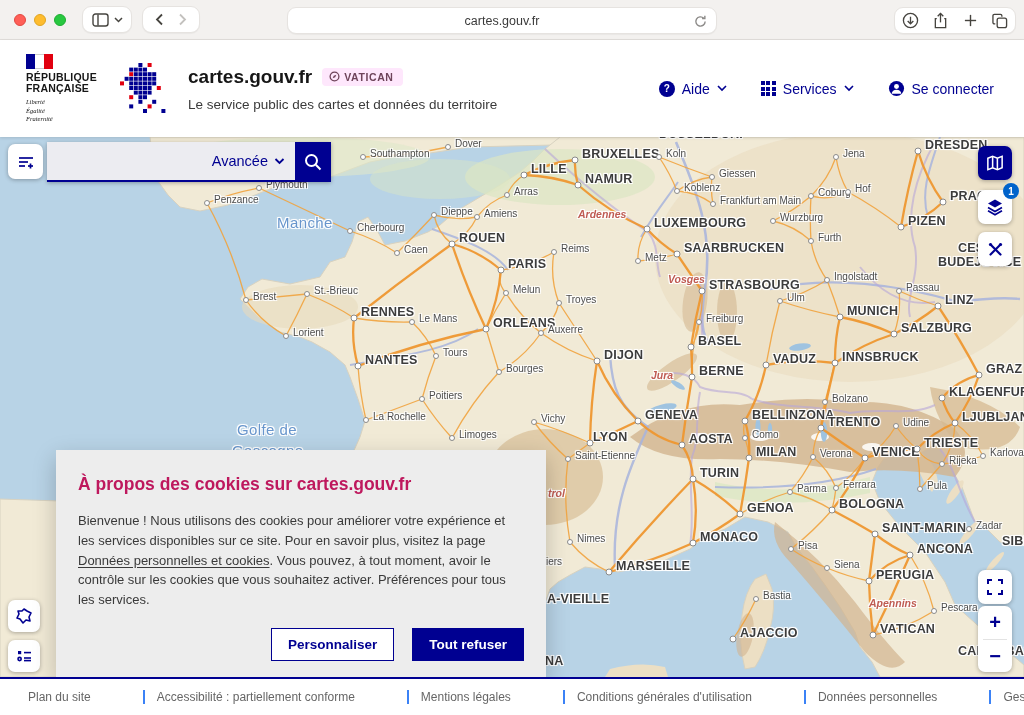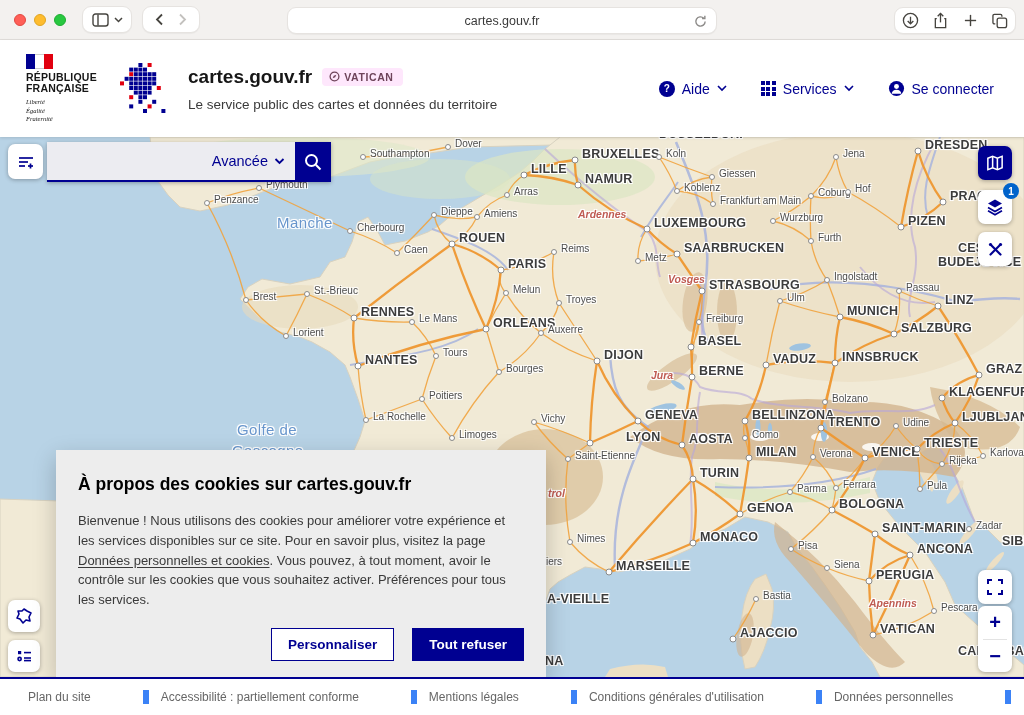--- a/index.html
+++ b/index.html
@@ -63,31 +63,31 @@
   .search-input { position:absolute; left:0; top:0; width:170px; height:38px; border:none; background:transparent; outline:none; font-size:14px; padding:0 8px; }
   .adv { color:#000091; font-size:14.5px; font-weight:500; display:flex; align-items:center; gap:6px; cursor:pointer; }
   .search-btn { width:36px; background:#000091; border:none; display:flex; align-items:center; justify-content:center; cursor:pointer; }
   .badge-count { position:absolute; right:-7px; top:-7px; width:16px; height:16px; border-radius:50%; background:#0063cb; color:#fff; font-size:10px; font-weight:700; display:flex; align-items:center; justify-content:center; }
   .zoom-pill { position:absolute; left:978px; top:469px; width:34px; height:66px; background:#fff; border-radius:7px; box-shadow:0 1px 4px rgba(0,0,0,.3); display:flex; flex-direction:column; }
   .zoom-pill button { flex:1; border:none; background:transparent; color:#000091; font-size:20px; font-weight:600; cursor:pointer; line-height:1; }
   .zoom-pill .sep { height:1px; background:#e3e3e3; margin:0 5px; }
 
   
   .cookie-dialog { position:absolute; left:56px; top:313px; width:490px; height:227px; background:#ededed; box-shadow:0 8px 22px rgba(0,0,0,.22); z-index:20; padding:24px 22px 0 22px; }
-  .cookie-title { font-size:17.5px; font-weight:700; color:#000000; }
+  .cookie-title { font-size:17.5px; font-weight:700; color:#be185d; }
   .cookie-body { margin-top:16px; font-size:13px; line-height:1.52; color:#3a3a3a; }
   .cookie-body a { color:#3a3a3a; text-decoration:underline; text-underline-offset:2px; cursor:pointer; }
   .cookie-buttons { display:flex; justify-content:flex-end; gap:18px; margin-top:18px; }
   .cbtn { font-family:"Liberation Sans",sans-serif; font-size:13.5px; font-weight:600; padding:8px 16px; cursor:pointer; }
   .cbtn.outline { background:#fff; color:#000091; border:1px solid #000091; }
   .cbtn.solid { background:#000091; color:#fff; border:1px solid #000091; }
 
   
   .footer { position:absolute; left:0; bottom:0; width:1024px; height:38px; background:#fff; border-top:2px solid #000091; display:flex; align-items:center; padding:0 14px 0 28px; z-index:25; }
-  .flink { font-size:12px; color:#666; padding:0 12px; border-left:6px solid #3b82f6; cursor:pointer; white-space:nowrap; }
+  .flink { font-size:12px; color:#666; padding:0 12px; border-left:2px solid #3b82f6; cursor:pointer; white-space:nowrap; }
   .flink:first-child { border-left:none; padding-left:0; }
   .display-settings { display:flex; align-items:center; gap:6px; font-size:12px; color:#666; padding:0 12px; border-left:1px solid #ddd; cursor:pointer; }
 </style>
 </head>
 <body>
 
 <div class="browser-bar">
   <div class="traffic">
     <div class="tl red"></div>
     <div class="tl yellow"></div>
@@ -401,21 +401,21 @@
       <div class="lbl cap" style="left: 924px; top: 306px;">TRIESTE</div>
       <div class="dot c" style="left: 917px; top: 312px;"></div>
       <div class="lbl cap" style="left: 361px; top: 175px;">RENNES</div>
       <div class="dot c" style="left: 354px; top: 181px;"></div>
       <div class="lbl cap" style="left: 365px; top: 223px;">NANTES</div>
       <div class="dot c" style="left: 358px; top: 229px;"></div>
       <div class="lbl cap" style="left: 493px; top: 186px;">ORLEANS</div>
       <div class="dot c" style="left: 486px; top: 192px;"></div>
       <div class="lbl cap" style="left: 604px; top: 218px;">DIJON</div>
       <div class="dot c" style="left: 597px; top: 224px;"></div>
-      <div class="lbl cap" style="left: 626px; top: 300px;">LYON</div>
+      <div class="lbl cap" style="left: 593px; top: 300px;">LYON</div>
       <div class="dot c" style="left: 590px; top: 306px;"></div>
       <div class="lbl cap" style="left: 700px; top: 336px;">TURIN</div>
       <div class="dot c" style="left: 693px; top: 342px;"></div>
       <div class="lbl cap" style="left: 747px; top: 371px;">GENOA</div>
       <div class="dot c" style="left: 740px; top: 377px;"></div>
       <div class="lbl cap" style="left: 839px; top: 367px;">BOLOGNA</div>
       <div class="dot c" style="left: 832px; top: 373px;"></div>
       <div class="lbl cap" style="left: 700px; top: 400px;">MONACO</div>
       <div class="dot c" style="left: 693px; top: 406px;"></div>
       <div class="lbl cap" style="left: 616px; top: 429px;">MARSEILLE</div>

